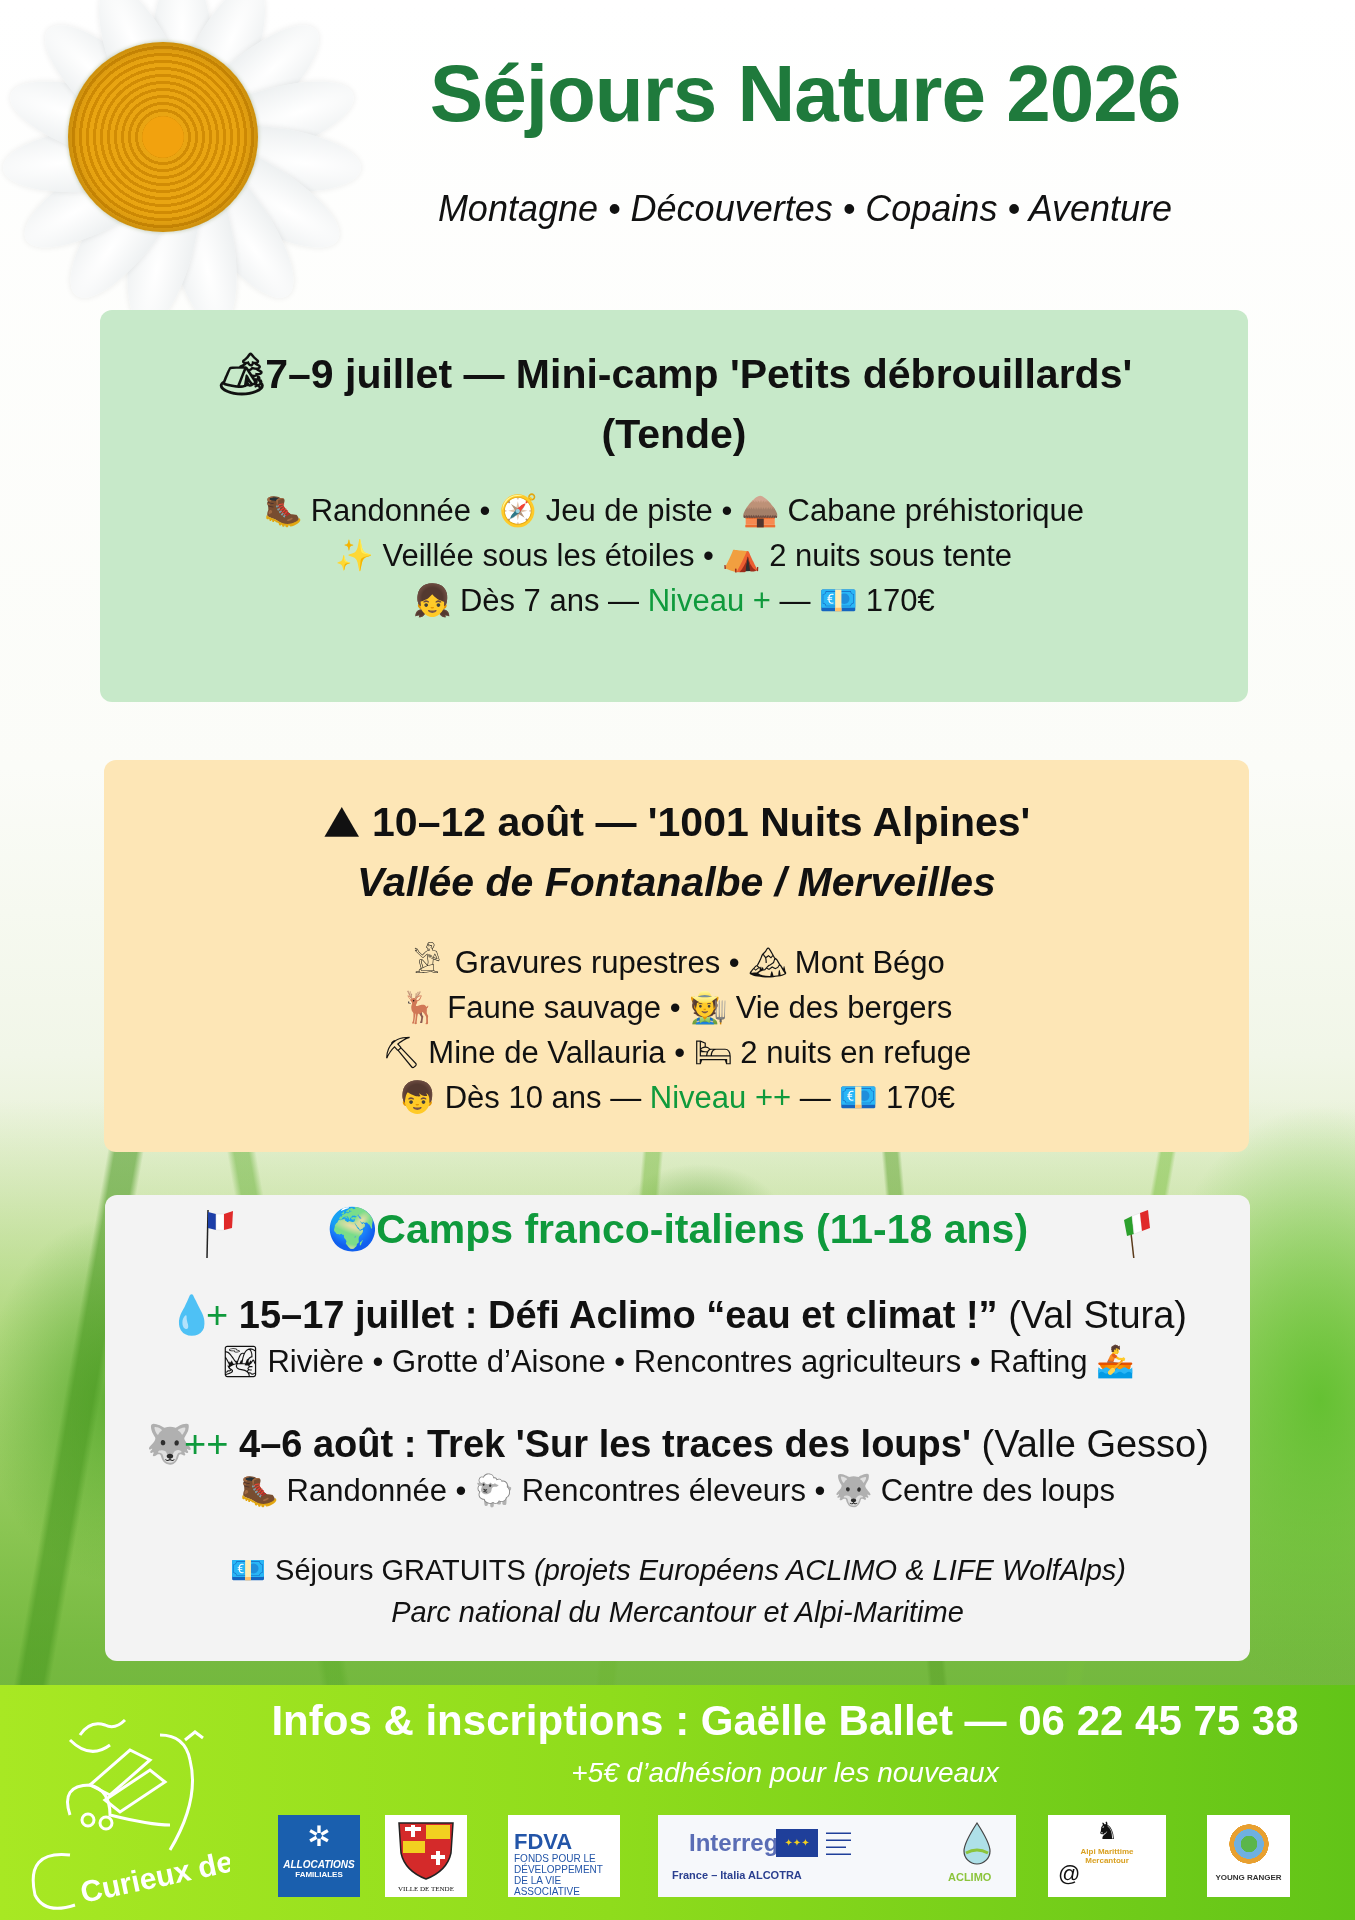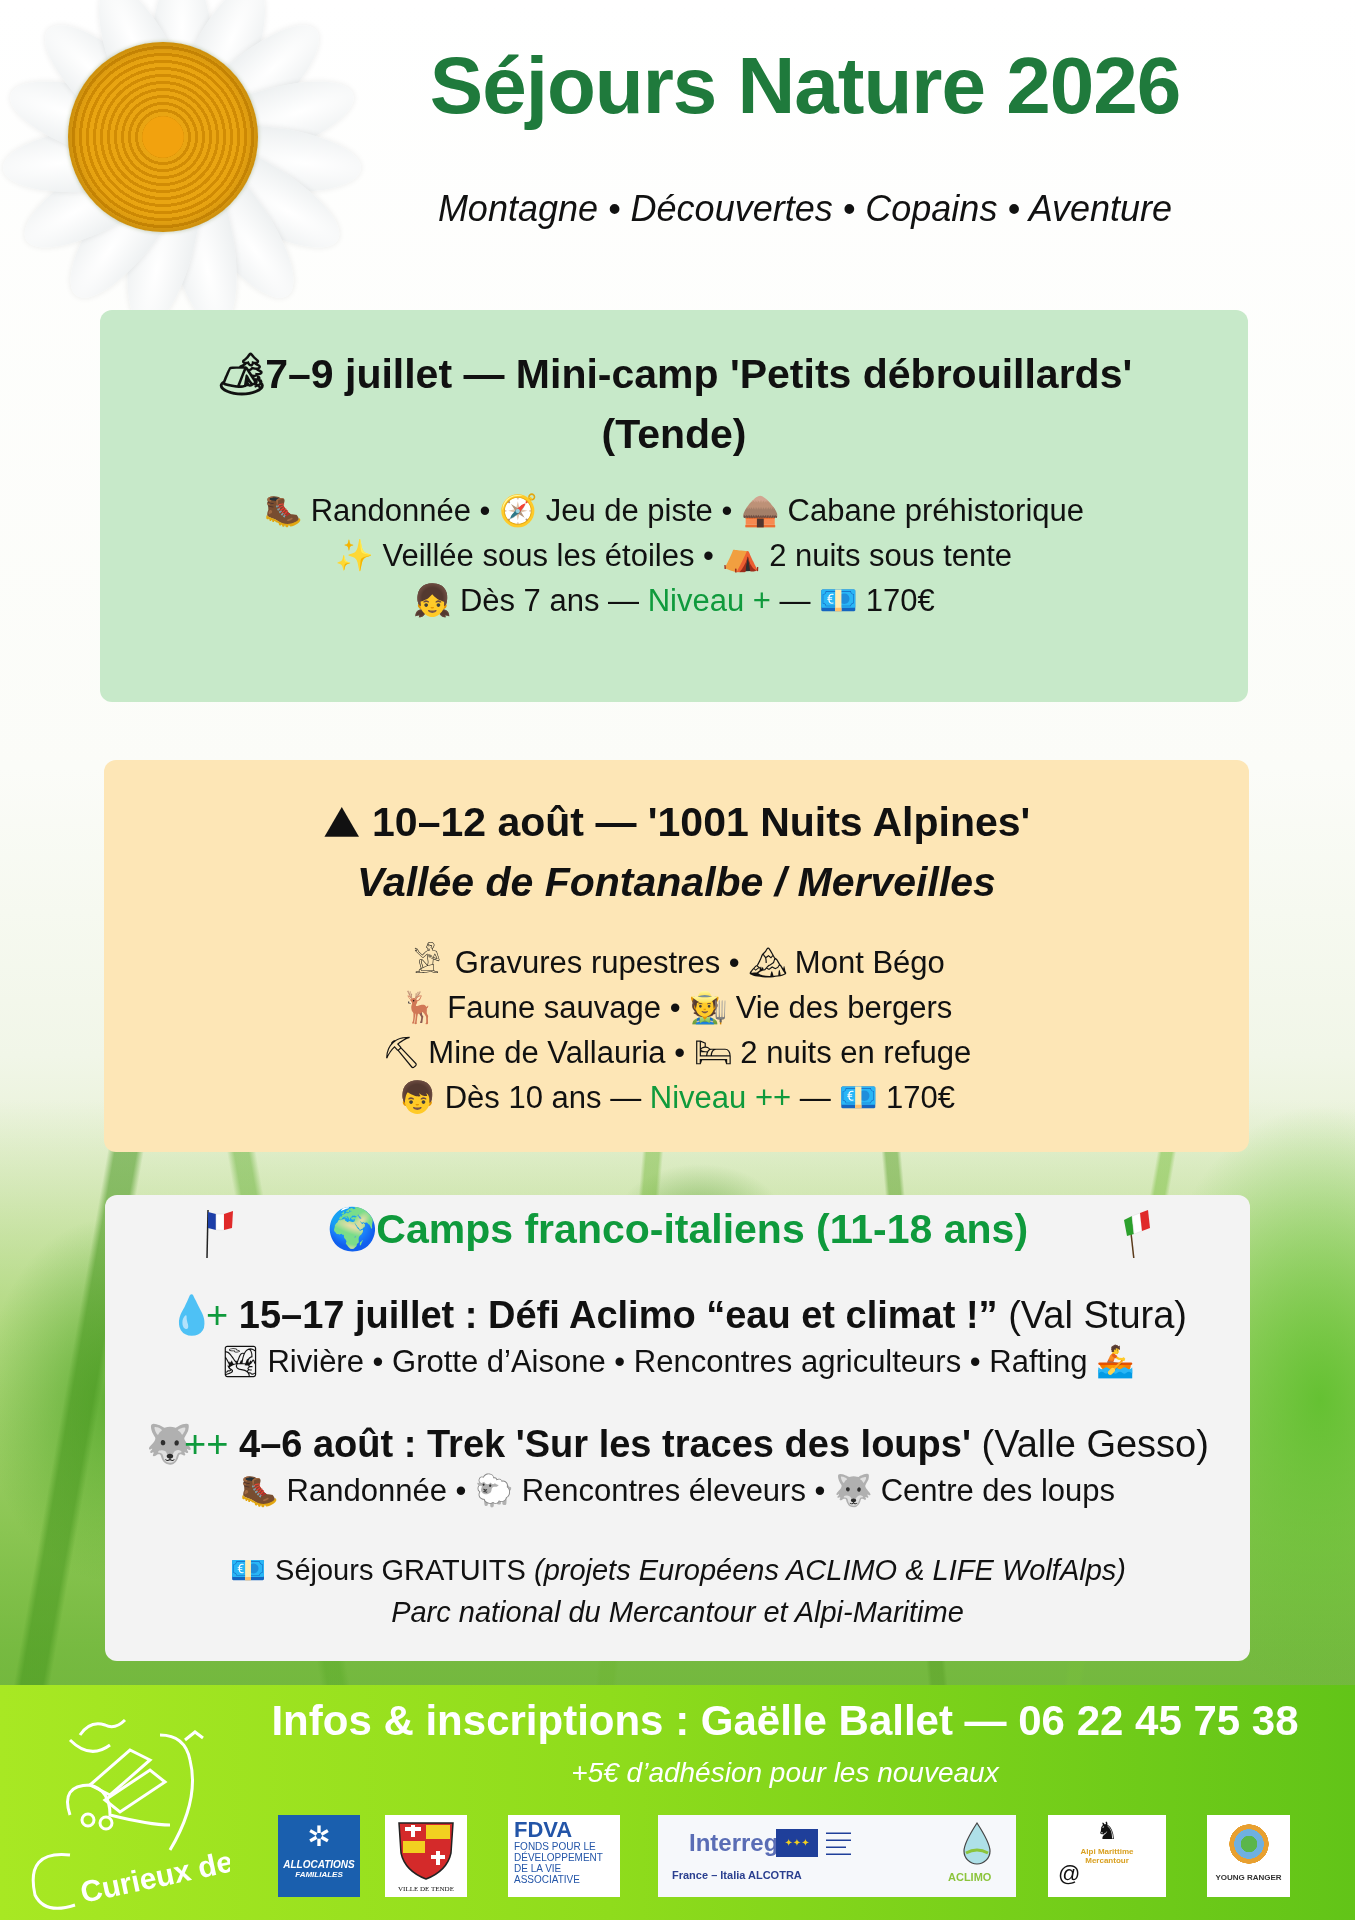--- a/index.html
+++ b/index.html
@@ -35,21 +35,21 @@
   }
   .daisy-center {
     position: absolute; left: 88px; top: 82px; width: 190px; height: 190px; border-radius: 50%;
     background:
       radial-gradient(circle at 50% 50%, #f2a20e 0 15%, transparent 16%),
       repeating-radial-gradient(circle at 50% 50%, #e9a512 0 4px, #d18c05 4px 7px),
       #e5a010;
     box-shadow: inset 0 0 18px rgba(120,80,0,.5), 0 0 4px rgba(100,120,40,.4);
   }
   .title {
-    position: absolute; left: 300px; top: 40px; width: 1010px; text-align: center;
+    position: absolute; left: 300px; top: 48px; width: 1010px; text-align: center;
     font-family: "Liberation Sans", sans-serif; font-weight: bold; font-size: 80px;
     color: #1f7a3c; letter-spacing: -1px;
   }
   .subtitle {
     position: absolute; left: 300px; top: 188px; width: 1010px; text-align: center;
     font-style: italic; font-size: 36px; color: #111;
   }
   .card {
     position: absolute; border-radius: 12px; text-align: center;
   }
@@ -250,35 +250,35 @@
     <text x="70" y="200" fill="#fff" stroke="none" font-size="30" font-family="Liberation Sans, sans-serif" font-weight="bold" transform="rotate(-12 110 190)">Curieux de Nature</text>
     <path d="M150 40 q25 0 30 25 q10 40 -20 90"></path>
     <path d="M175 45 l10 -8 l8 6"></path>
   </svg>
   <div class="footer-main">Infos &amp; inscriptions : Gaëlle Ballet — 06 22 45 75 38</div>
   <div class="footer-sub">+5€ d’adhésion pour les nouveaux</div>
 
   <div class="sponsor" style="left:278px;width:82px;background:#1a5fae;text-align:center;color:#fff">
     <div style="font-size:28px;line-height:44px">✲</div>
     <div style="font-size:10px;font-weight:bold;font-style:italic">ALLOCATIONS</div>
-    <div style="font-size:8px;font-weight:bold;font-style:italic">FAMILIALES</div>
+    <div style="font-size:8px;font-weight:bold;">FAMILIALES</div>
   </div>
 
   <div class="sponsor" style="left:385px;width:82px;text-align:center">
     <svg width="62" height="62" viewBox="0 0 62 62" style="margin-top:4px">
       <path d="M4 4 L58 4 L56 34 Q52 52 31 60 Q10 52 6 34 Z" fill="#d42a2a" stroke="#222" stroke-width="1.5"></path>
       <rect x="31" y="6" width="24" height="14" fill="#f2d020"></rect>
       <rect x="8" y="22" width="22" height="12" fill="#f2d020"></rect>
       <path d="M10 10 h16 M18 6 v12" stroke="#fff" stroke-width="4"></path>
       <path d="M36 38 h14 M43 32 v14" stroke="#fff" stroke-width="4"></path>
     </svg>
     <div style="font-size:7px;font-family:'Liberation Serif',serif">VILLE DE TENDE</div>
   </div>
 
-  <div class="sponsor" style="left:508px;width:112px;padding:4px 6px;color:#2355a8">
+  <div class="sponsor" style="left:508px;width:112px;padding:16px 6px;color:#2355a8">
     <div style="font-weight:bold;font-size:22px;line-height:22px">FDVA</div>
     <div style="font-size:10px;line-height:11px">FONDS POUR LE</div>
     <div style="font-size:10px;line-height:11px">DÉVELOPPEMENT</div>
     <div style="font-size:10px;line-height:11px">DE LA VIE</div>
     <div style="font-size:10px;line-height:11px">ASSOCIATIVE</div>
   </div>
 
   <div class="sponsor" style="left:658px;width:358px;background:#f6f8fb">
     <div style="position:absolute;left:31px;top:14px;font-weight:bold;font-size:24px;color:#5a6db5">Interreg</div>
     <div style="position:absolute;left:118px;top:14px;width:42px;height:28px;background:#1f3f9a;color:#f2d020;font-size:10px;text-align:center;line-height:28px">✦✦✦</div>

